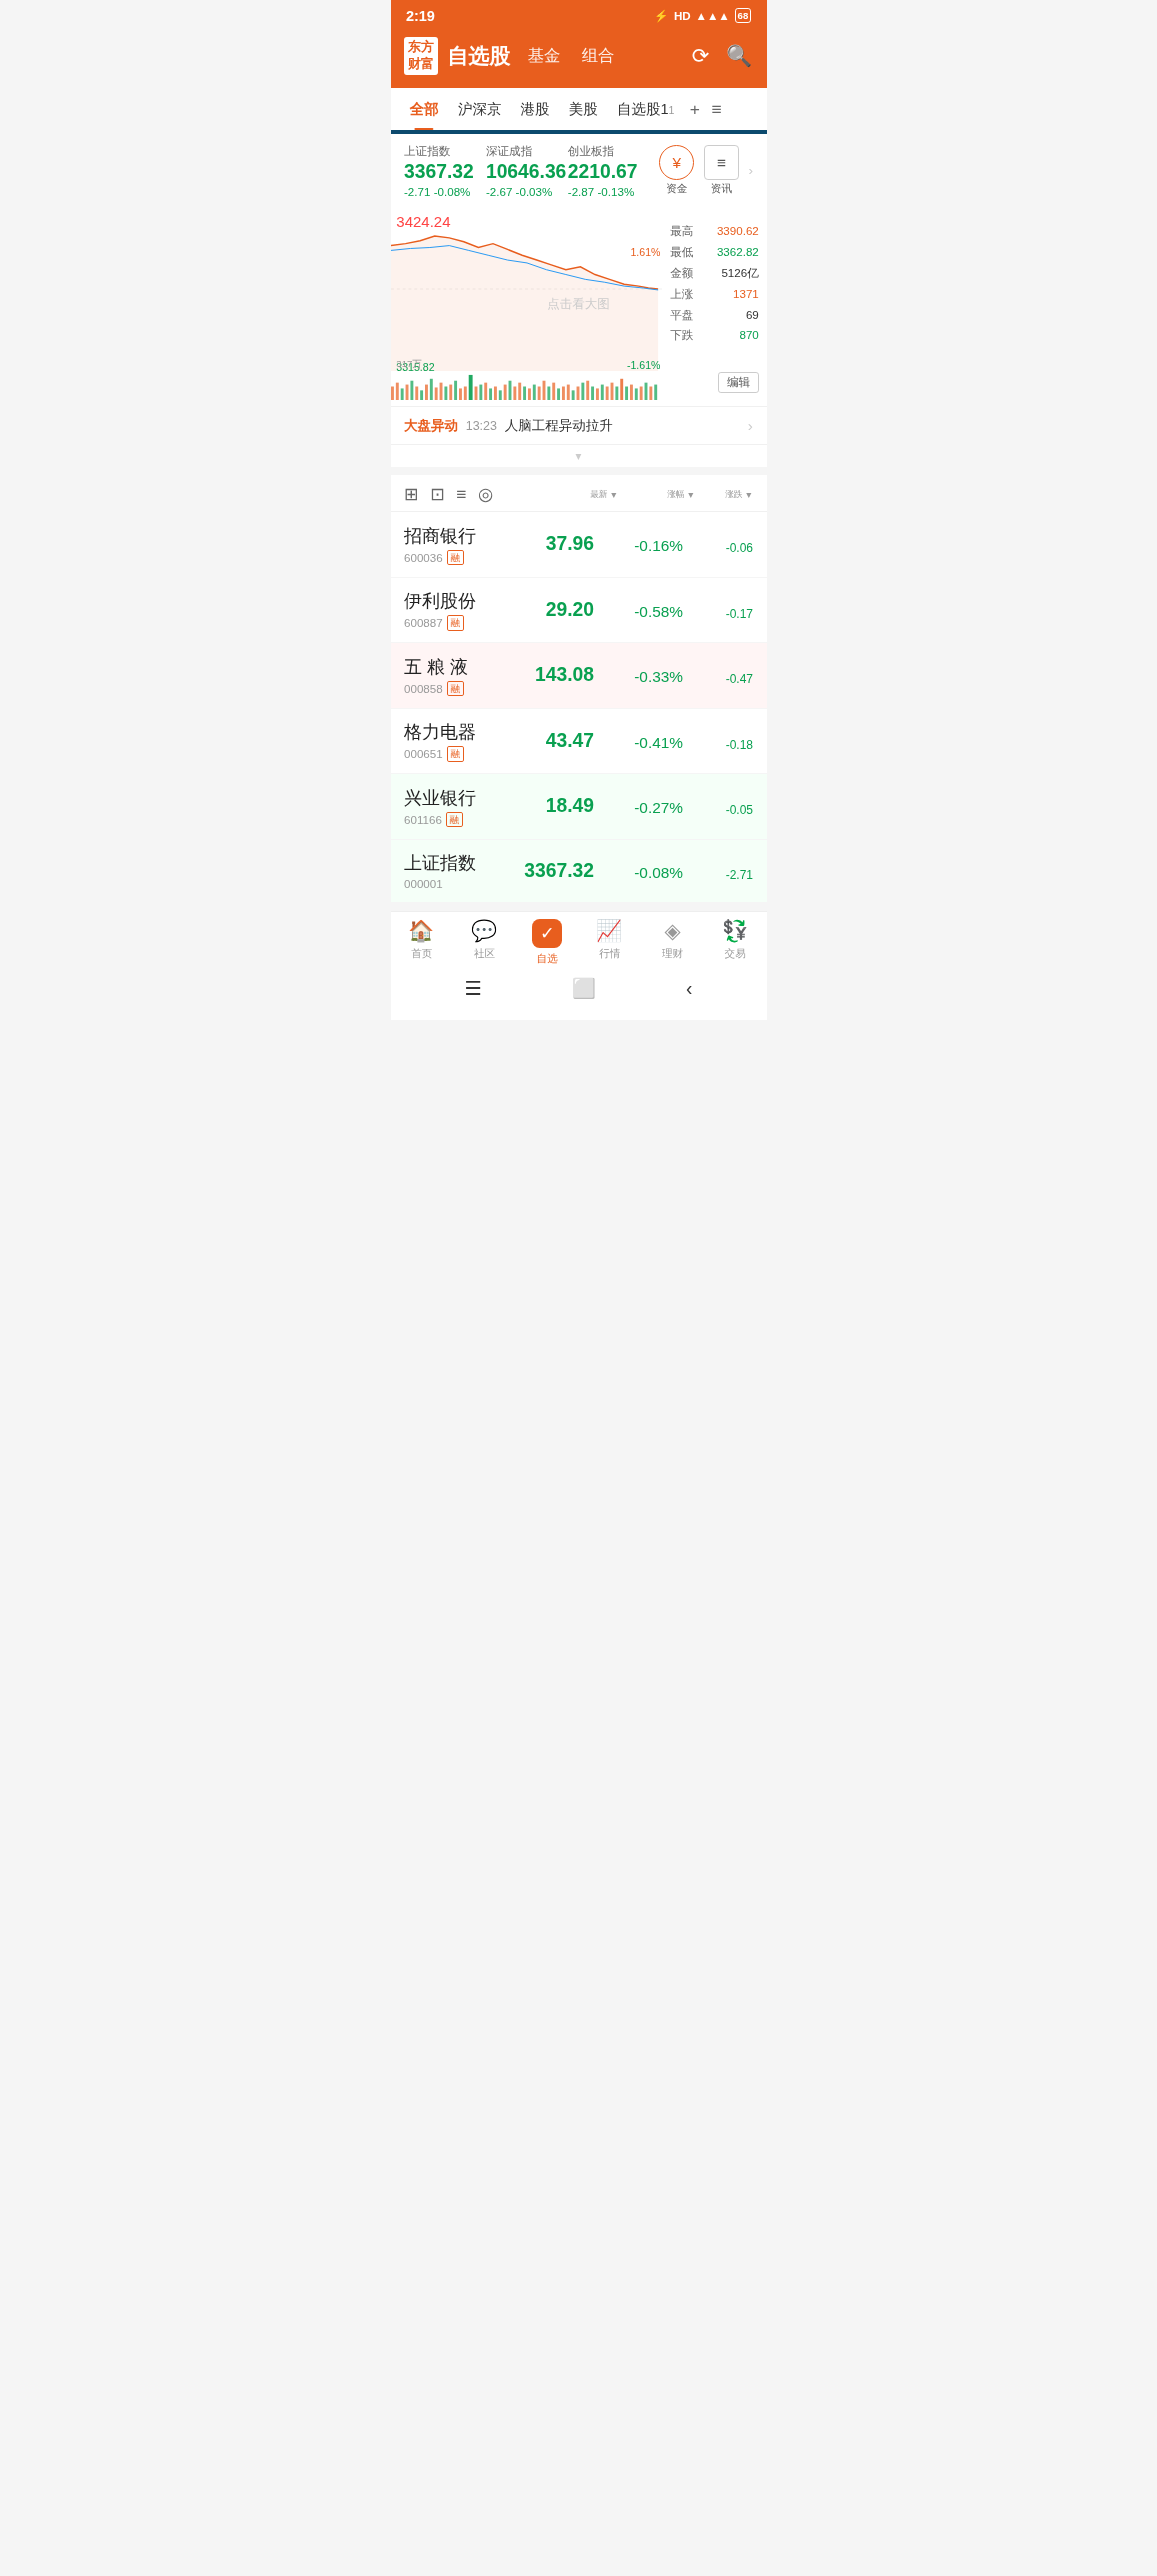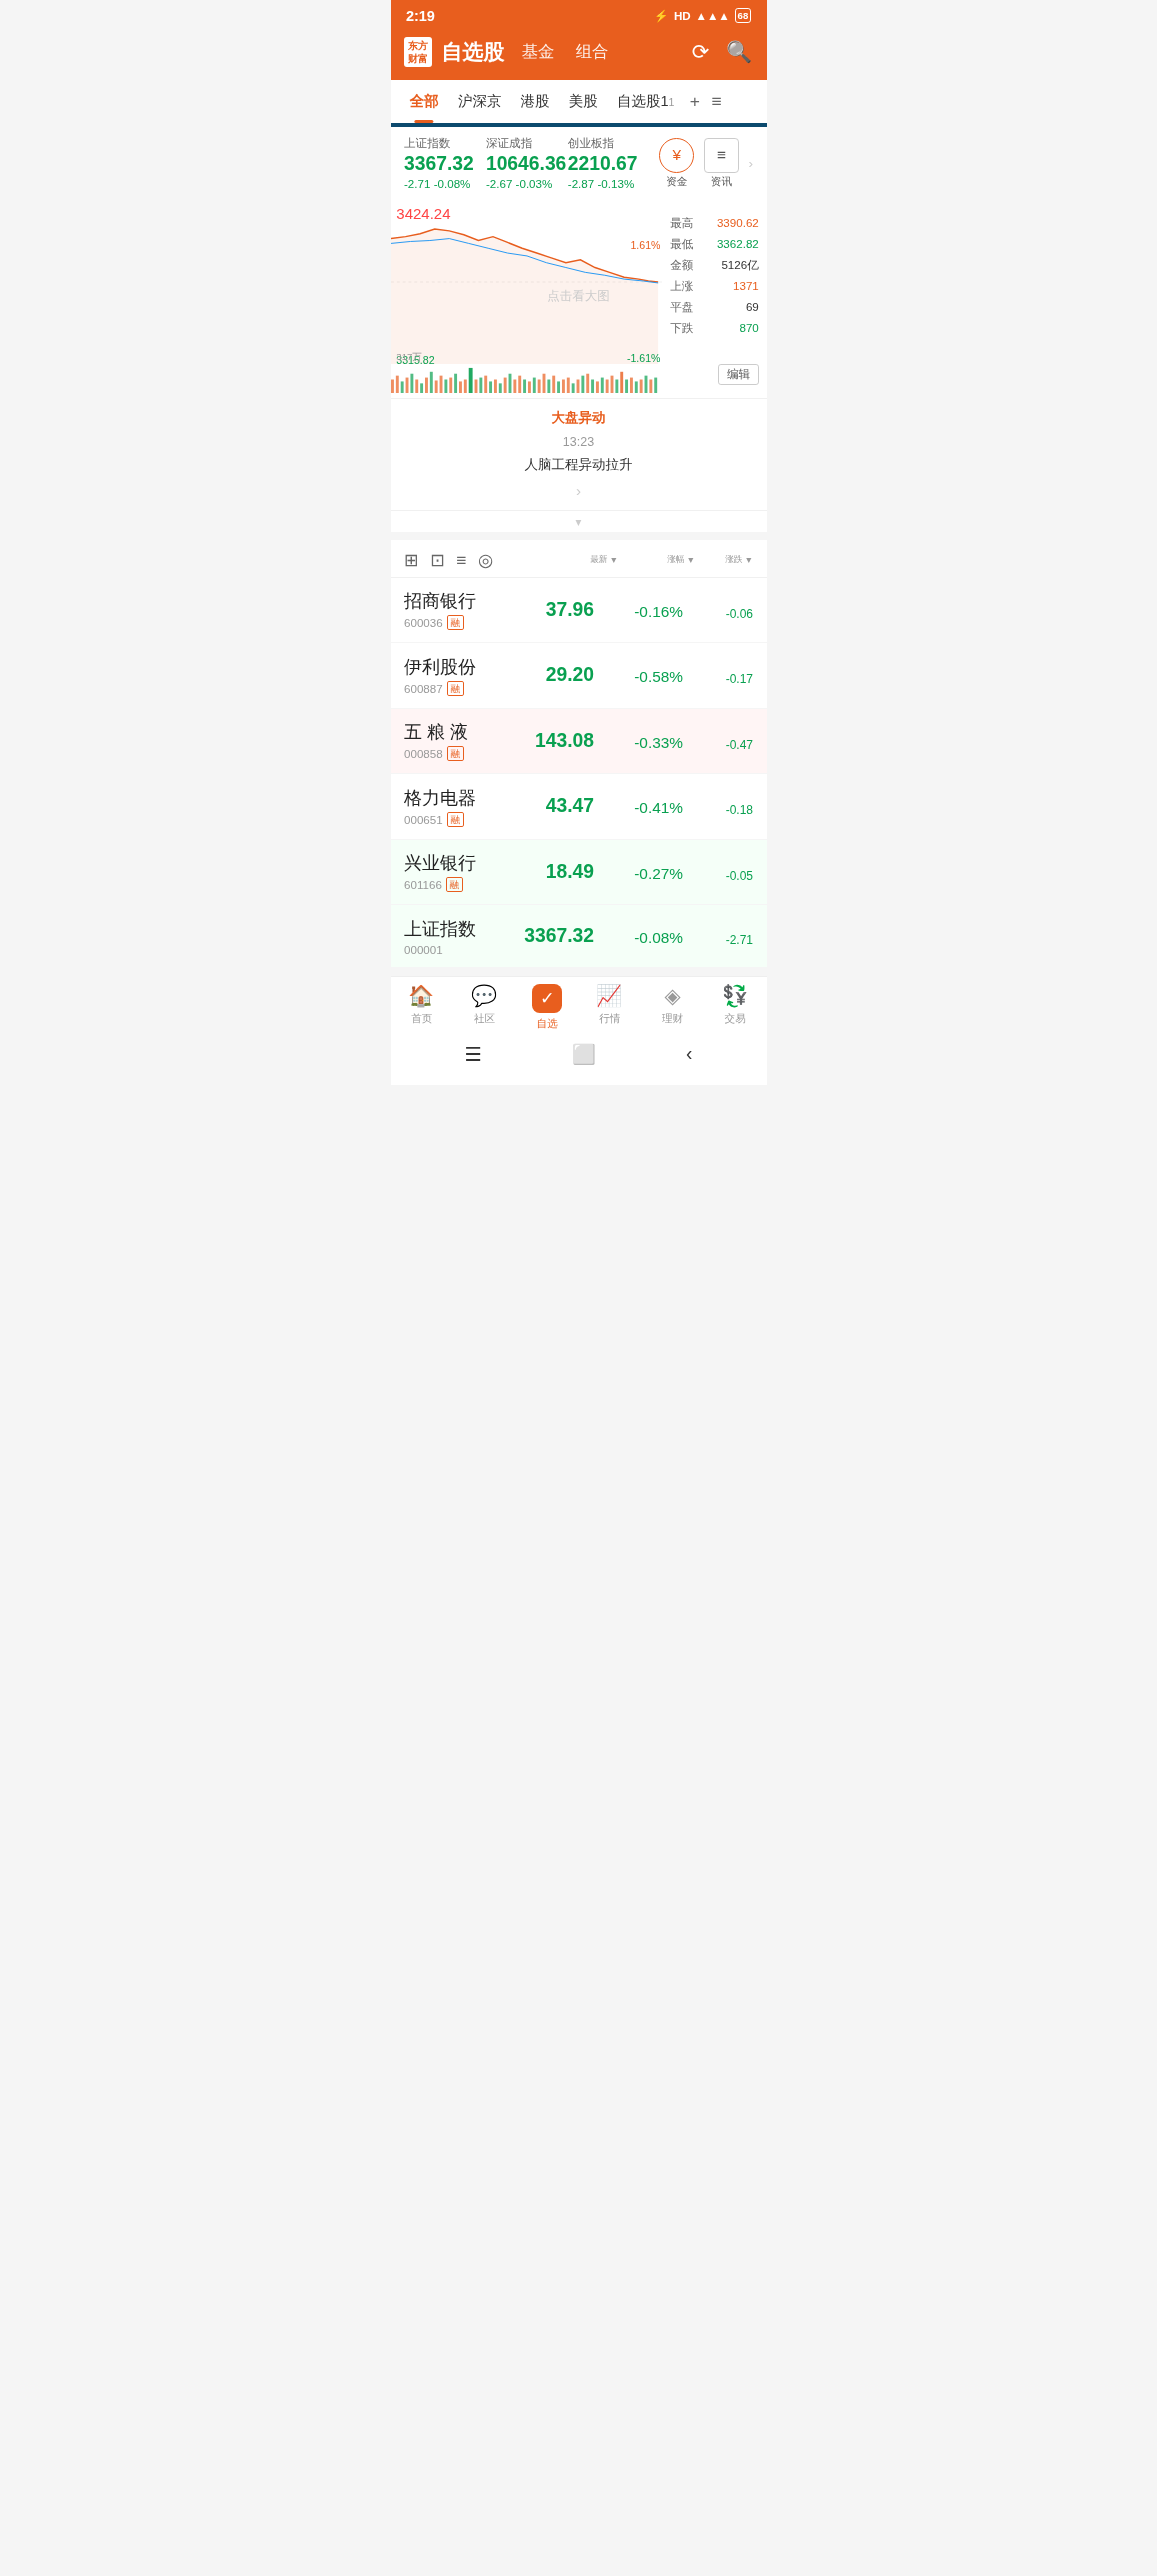--- a/index.html
+++ b/index.html
@@ -293,21 +293,20 @@
     }
 
     
     .news-ticker {
       background: white;
       display: flex;
       align-items: center;
       padding: 9.6px 13.5px;
       gap: 7.7px;
       border-top: 1px solid #f0f0f0;
-      flex-direction: column;
     }
     .news-tag {
       color: #e85e1e;
       font-size: 13.5px;
       font-weight: bold;
       white-space: nowrap;
     }
     .news-time {
       color: #999;
       font-size: 12.5px;
@@ -456,21 +455,21 @@
   <div class="status-right">
     <span>⚡</span>
     <span>HD</span>
     <span>▲▲▲</span>
     <span class="battery"><span>68</span></span>
   </div>
 </div>
 
 <div class="header">
   <div class="logo-badge">
-    <span style="white-space:pre;font-size:10px;line-height:1.3;">东方
+    <span style="white-space:pre;font-size:13px;line-height:1.3;">东方
 财富</span>
   </div>
   <span class="header-title">自选股</span>
   <span class="header-nav" style="margin-left:7.7px;">基金</span>
   <span class="header-nav" style="margin-left:11.6px;">组合</span>
   <div class="header-icons">
     <span class="header-icon">⟳</span>
     <span class="header-icon">🔍</span>
   </div>
 </div>

